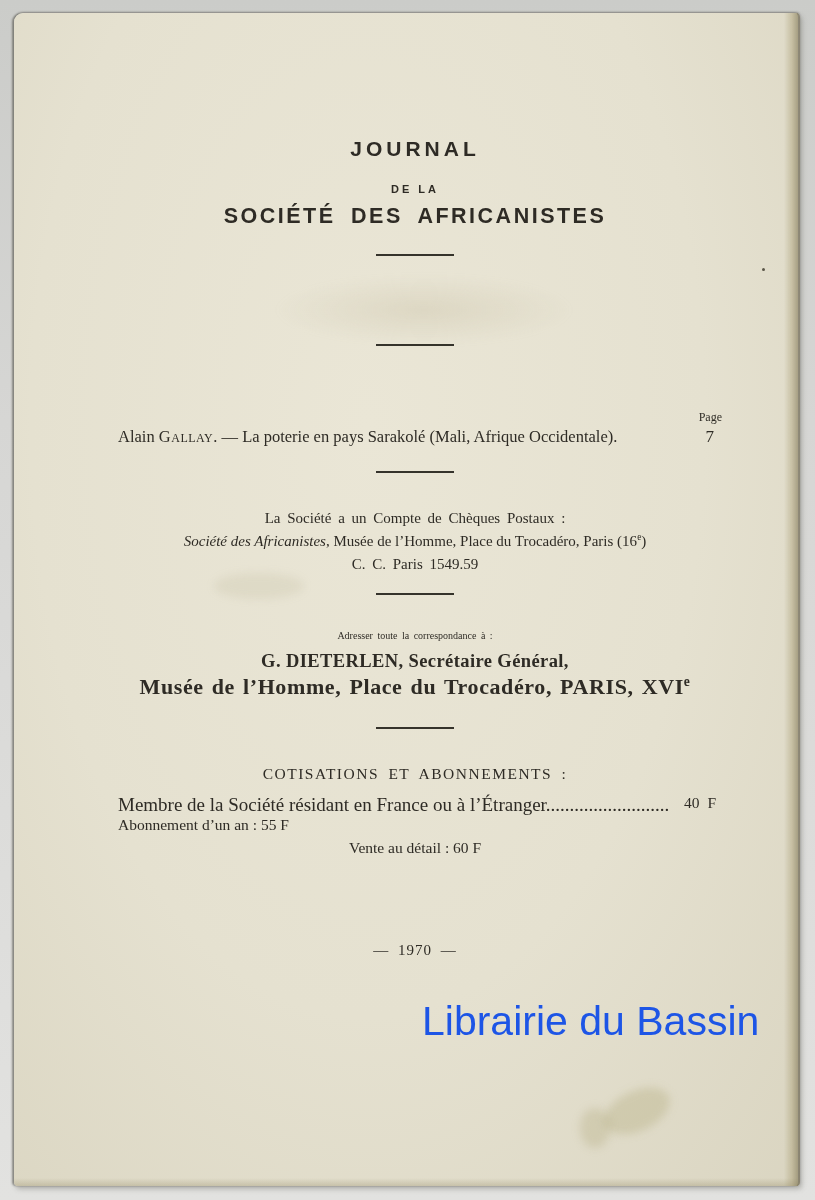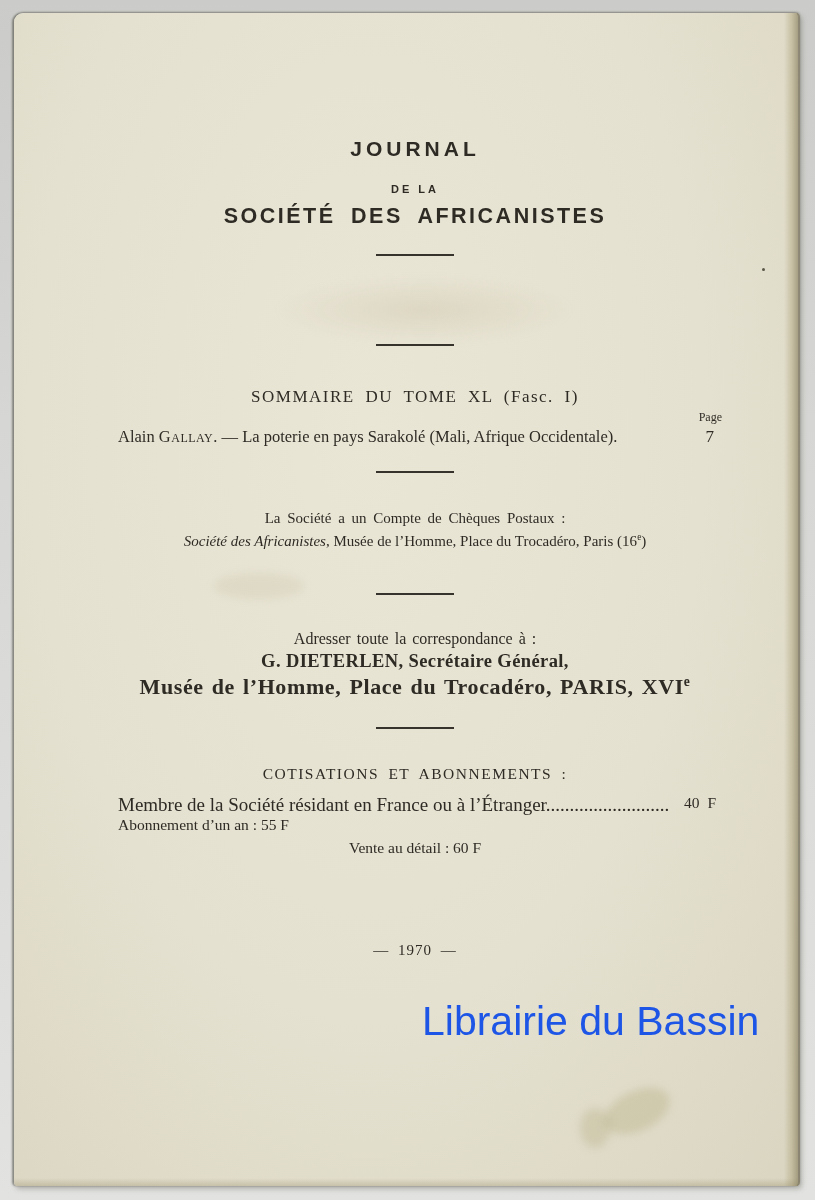--- a/index.html
+++ b/index.html
@@ -45,21 +45,21 @@
   .page-label{top:397px;right:78px;font-size:12px;}
   .entry-row{top:414px;left:104px;font-size:16.5px;white-space:nowrap;}
   .entry-page{top:414px;right:86px;font-size:17px;}
   .smallcaps{font-variant:small-caps;letter-spacing:.5px;}
   
   .postal1{top:497px;font-size:15px;word-spacing:3px;}
   .postal2{top:520px;font-size:15px;}
   .postal3{top:543px;font-size:15px;word-spacing:3px;}
   sup{font-size:.62em;vertical-align:super;line-height:0;}
   
-  .adresser{top:617px;font-size:16px;word-spacing:2px;}
+  .adresser{top:617px;font-size:10px;word-spacing:2px;}
   .dieterlen1{top:638px;font-size:18.5px;font-weight:bold;letter-spacing:.4px;}
   .dieterlen2{top:661px;font-size:22px;font-weight:bold;letter-spacing:.6px;word-spacing:2px;}
   
   .cot-head{top:752px;font-size:15.5px;letter-spacing:1.5px;word-spacing:4px;}
   .membre{top:781px;left:104px;font-size:19px;white-space:nowrap;}
   .membre-amount{top:781px;right:84px;font-size:15.5px;word-spacing:4px;}
   .abonnement{top:803px;left:104px;font-size:15.5px;}
   .vente{top:826px;font-size:15.5px;}
   .year{top:929px;font-size:15px;letter-spacing:1px;word-spacing:4px;}
   
@@ -94,29 +94,29 @@
 
     <div class="abs centered m-journal ink">JOURNAL</div>
     <div class="abs centered m-dela ink">DE LA</div>
     <div class="abs centered m-society ink">SOCIÉTÉ DES AFRICANISTES</div>
 
     <div class="rule rule1"></div>
 
 
     <div class="rule rule2"></div>
 
-    <div class="abs centered som-head">SOMMAIRE DU TOME XL (Fasc. I)</div>
     <div class="abs page-label">Page</div>
     <div class="abs entry-row"><span>Alain </span><span class="smallcaps">Gallay</span><span>. — La poterie en pays Sarakolé (Mali, Afrique Occidentale).</span></div>
     <div class="abs entry-page">7</div>
 
     <div class="rule rule3"></div>
 
     <div class="abs centered postal1">La Société a un Compte de Chèques Postaux :</div>
     <div class="abs centered postal2"><i>Société des Africanistes</i><span>, Musée de l’Homme, Place du Trocadéro, Paris (16</span><sup>e</sup><span>)</span></div>
+    <div class="abs centered postal3">C. C. Paris 1549.59</div>
 
     <div class="rule rule4"></div>
 
     <div class="abs centered adresser">Adresser toute la correspondance à :</div>
     <div class="abs centered dieterlen1">G. DIETERLEN, Secrétaire Général,</div>
     <div class="abs centered dieterlen2"><span>Musée de l’Homme, Place du Trocadéro, PARIS, XVI</span><sup>e</sup></div>
 
     <div class="rule rule5"></div>
 
     <div class="abs centered cot-head">COTISATIONS ET ABONNEMENTS :</div>

